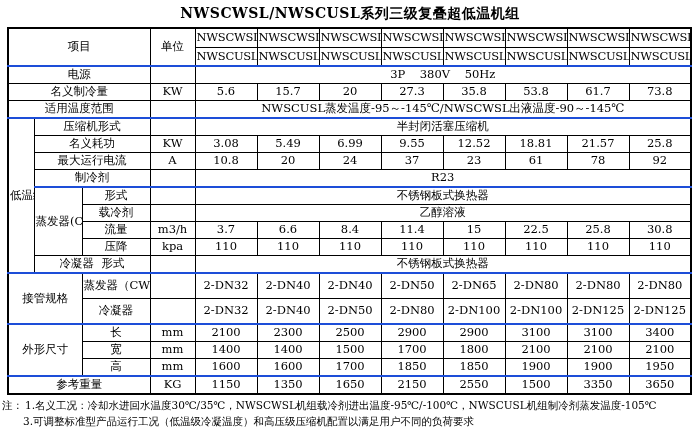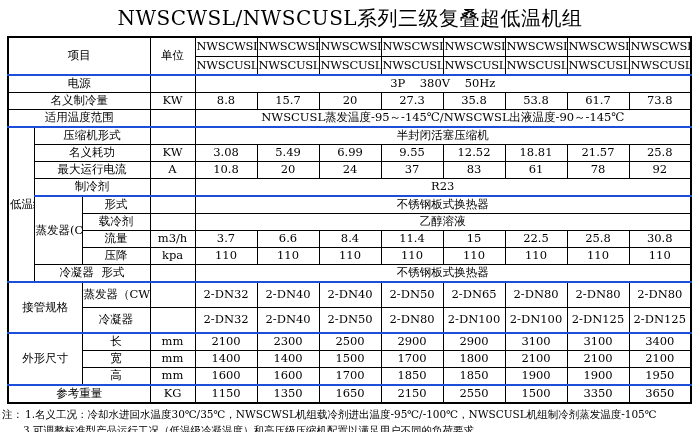--- a/index.html
+++ b/index.html
@@ -1,18 +1,18 @@
 <!DOCTYPE html>
 <html><head>
 <meta charset="utf-8">
 <style>
   html,body{margin:0;padding:0;background:#ffffff;color:#000;}
   body{width:700px;height:432px;font-family:"DejaVu Serif","Liberation Serif",serif;overflow:hidden;}
   .page-title{
-    text-align:center;font-weight:normal;font-size:20px;
+    text-align:center;font-weight:bold;font-size:14px;
     padding-top:5px;letter-spacing:0.5px;
   }
   table.spec{
     border-collapse:collapse;table-layout:fixed;
     margin:4px 0 0 7px;width:666px;
     border:2px solid #000;
   }
   table.spec td{
     border:1px solid #000;
     text-align:center;vertical-align:middle;
@@ -87,21 +87,21 @@
 
     <tr class="sec">
       <td colspan="3" class="lbl">电源</td>
       <td></td>
       <td colspan="8" class="spanval">3P&nbsp;&nbsp;&nbsp;&nbsp;380V&nbsp;&nbsp;&nbsp;&nbsp;50Hz</td>
     </tr>
 
     <tr>
       <td colspan="3" class="lbl">名义制冷量</td>
       <td>KW</td>
-      <td>8.8</td>
+      <td>5.6</td>
         <td>15.7</td>
         <td>20</td>
         <td>27.3</td>
         <td>35.8</td>
         <td>53.8</td>
         <td>61.7</td>
         <td>73.8</td>
     </tr>
 
     <tr>
@@ -130,21 +130,21 @@
         <td>25.8</td>
     </tr>
 
     <tr>
       <td colspan="2" class="lbl">最大运行电流</td>
       <td>A</td>
       <td>10.8</td>
         <td>20</td>
         <td>24</td>
         <td>37</td>
-        <td>83</td>
+        <td>23</td>
         <td>61</td>
         <td>78</td>
         <td>92</td>
     </tr>
 
     <tr>
       <td colspan="2" class="lbl">制冷剂</td>
       <td></td>
       <td colspan="8" class="spanval">R23</td>
     </tr>

